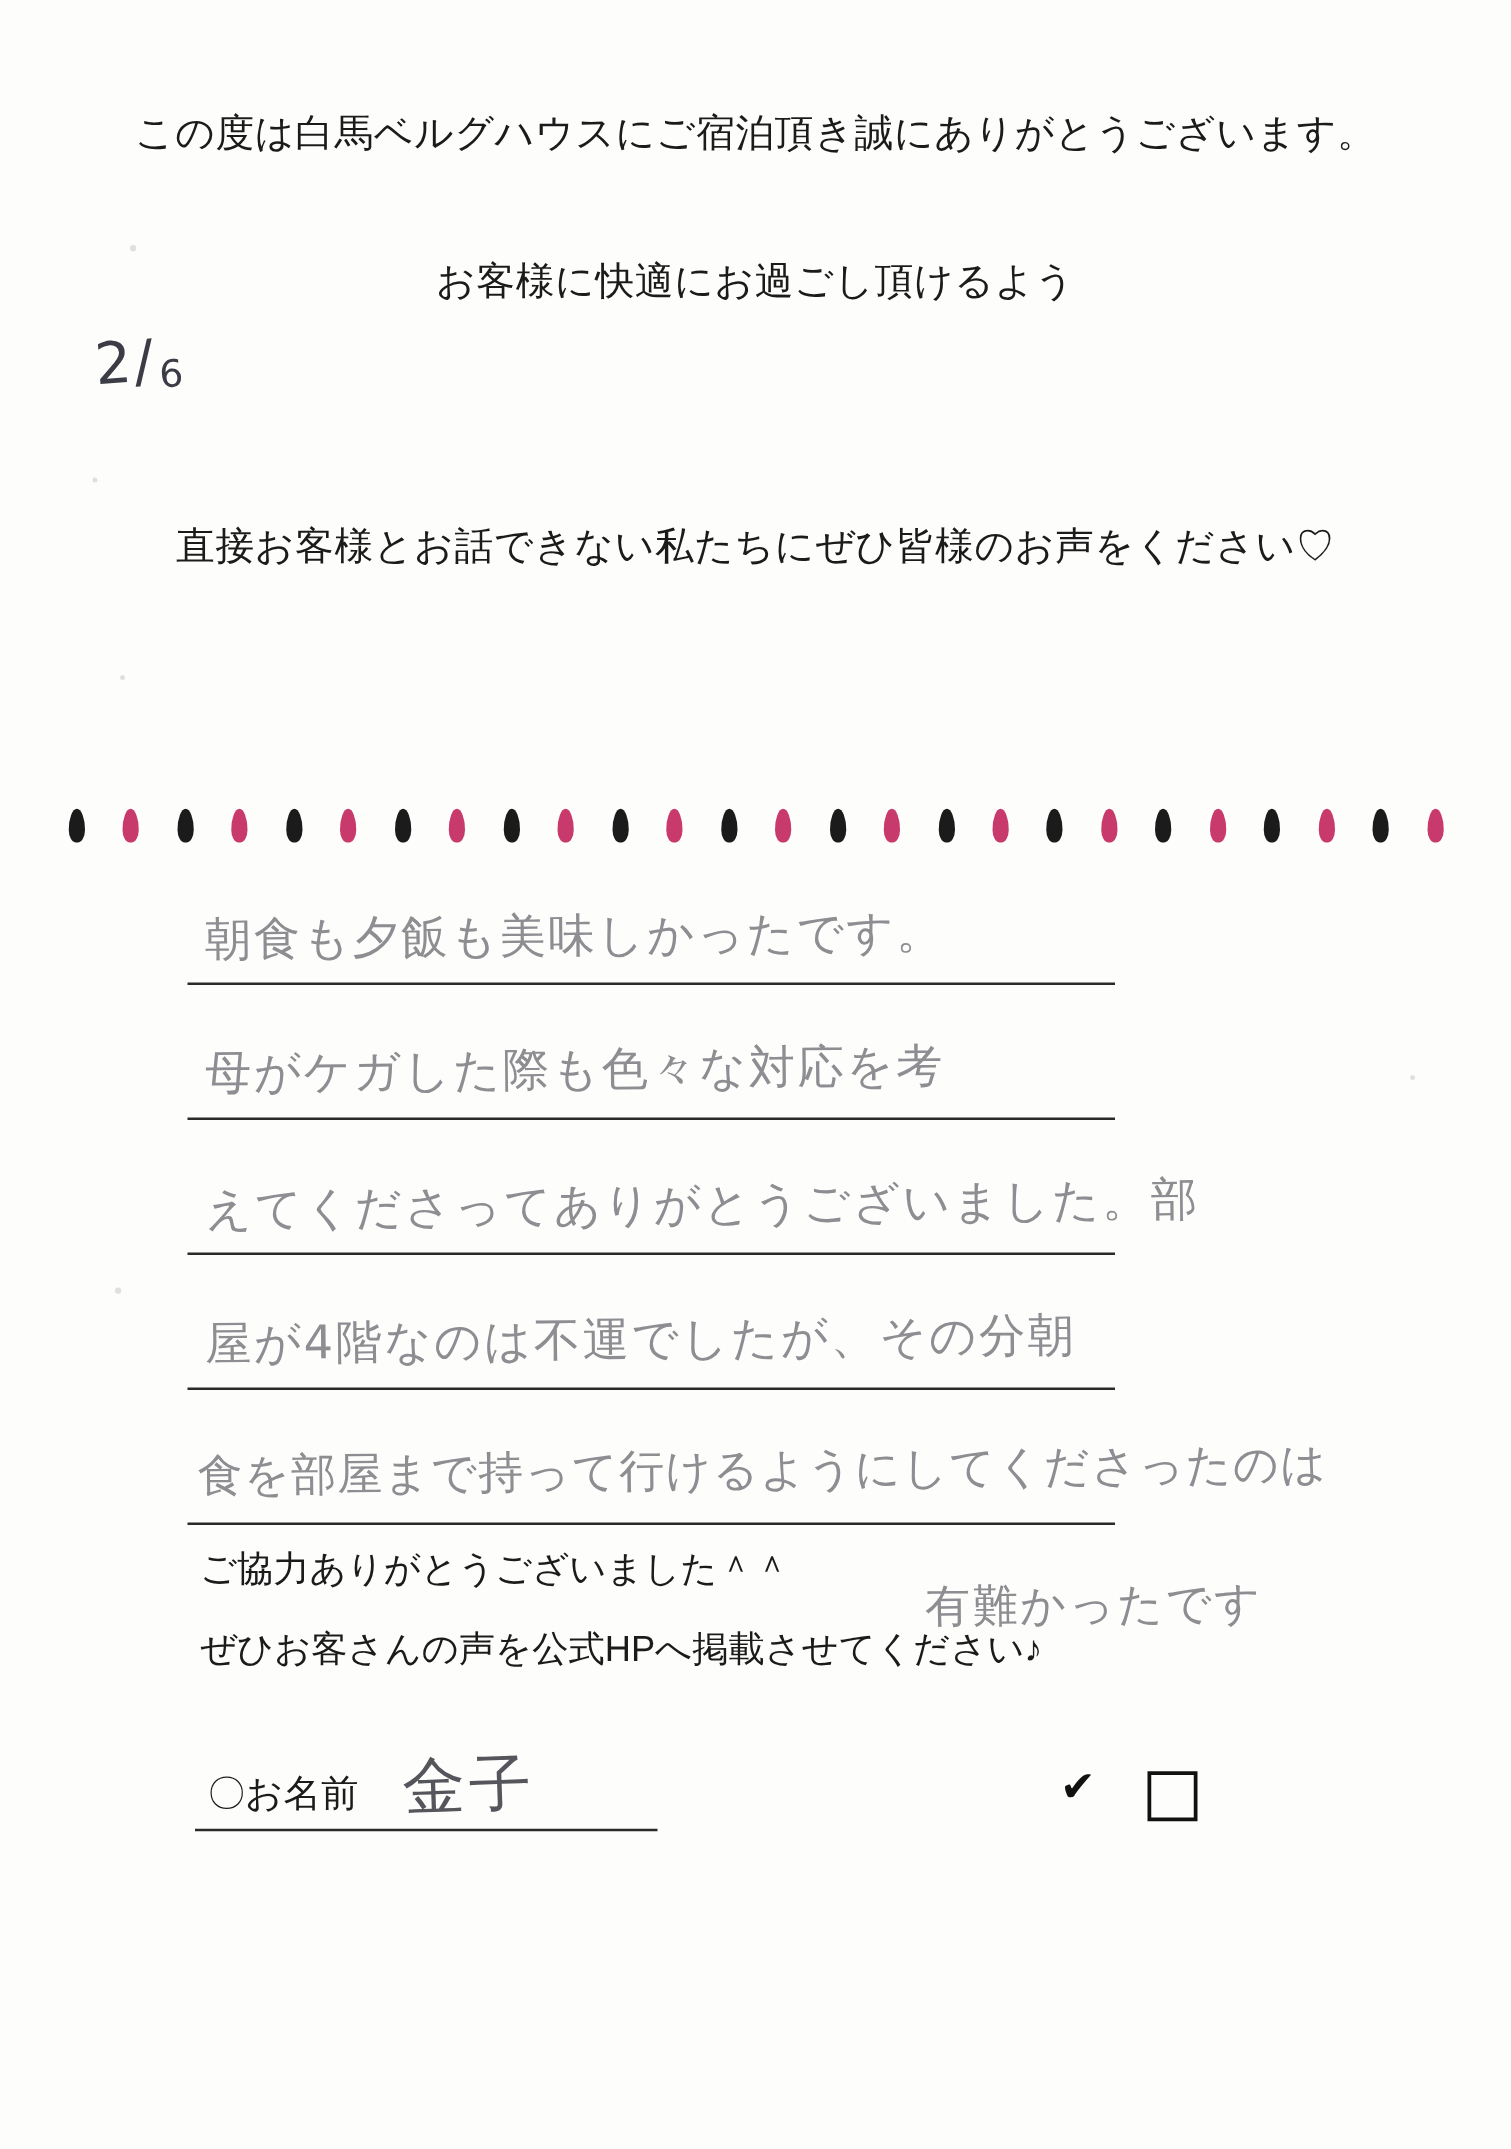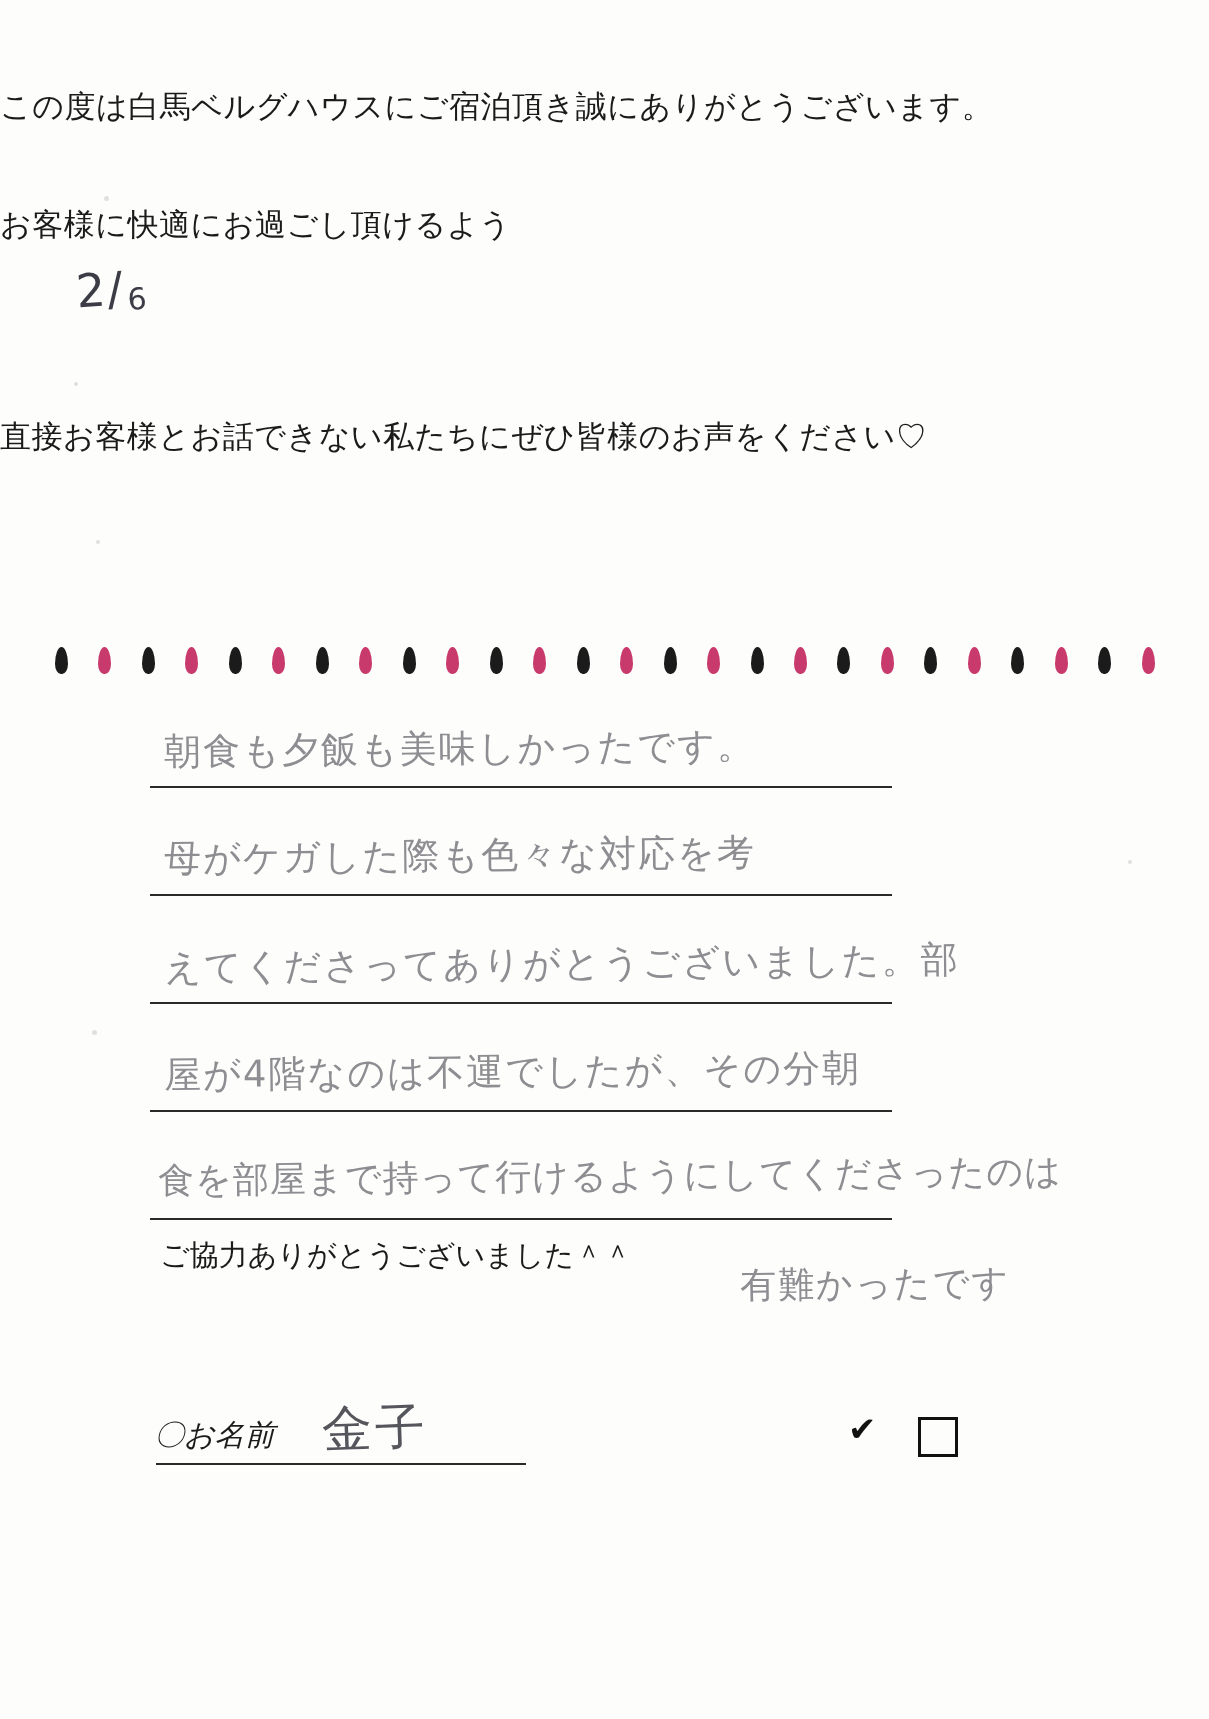--- a/index.html
+++ b/index.html
@@ -21,20 +21,21 @@
   .speckle {
     position: absolute;
     background: #d8d6d2;
     border-radius: 50%;
     opacity: .75;
   }
 
   .printed {
     position: absolute;
     width: 100%;
+    text-align: center;
     color: #1b1b1b;
     font-size: 31px;
     letter-spacing: .5px;
     white-space: nowrap;
   }
   .line1 { top: 86px; }
   .line2 { top: 204px; }
   .line3 { top: 304px; }
   .line4 { top: 416px; }
   .line5 { top: 524px; }
@@ -122,26 +123,25 @@
 
   .signature-row {
     position: absolute;
     left: 150px;
     top: 1405px;
     width: 900px;
     height: 70px;
   }
   .name-label {
     position: absolute;
-    left: 4px;
+    left: 16px;
     top: 10px;
     font-size: 30px;
     color: #1b1b1b;
     white-space: nowrap;
-    font-style: italic;
   }
   .name-rule {
     position: absolute;
     left: 6px;
     top: 58px;
     width: 370px;
     height: 2px;
     background: #2a2a2a;
   }
   .name-written {
@@ -236,20 +236,21 @@
 
     <div class="hand h1">朝食も夕飯も美味しかったです。</div>
     <div class="hand h2">母がケガした際も色々な対応を考</div>
     <div class="hand h3">えてくださってありがとうございました。部</div>
     <div class="hand h4">屋が4階なのは不運でしたが、その分朝</div>
     <div class="hand h5">食を部屋まで持って行けるようにしてくださったのは</div>
     <div class="hand h6">有難かったです</div>
   </div>
 
   <div class="footer-line f1">ご協力ありがとうございました＾＾</div>
+  <div class="footer-line f2">ぜひお客さんの声を公式HPへ掲載させてください♪</div>
 
   <div class="signature-row">
     <div class="name-label">〇お名前</div>
     <div class="name-rule"></div>
     <div class="name-written">金子</div>
     <div class="check-glyph">✔</div>
     <div class="ng-box"></div>
   </div>
 
 </div>

